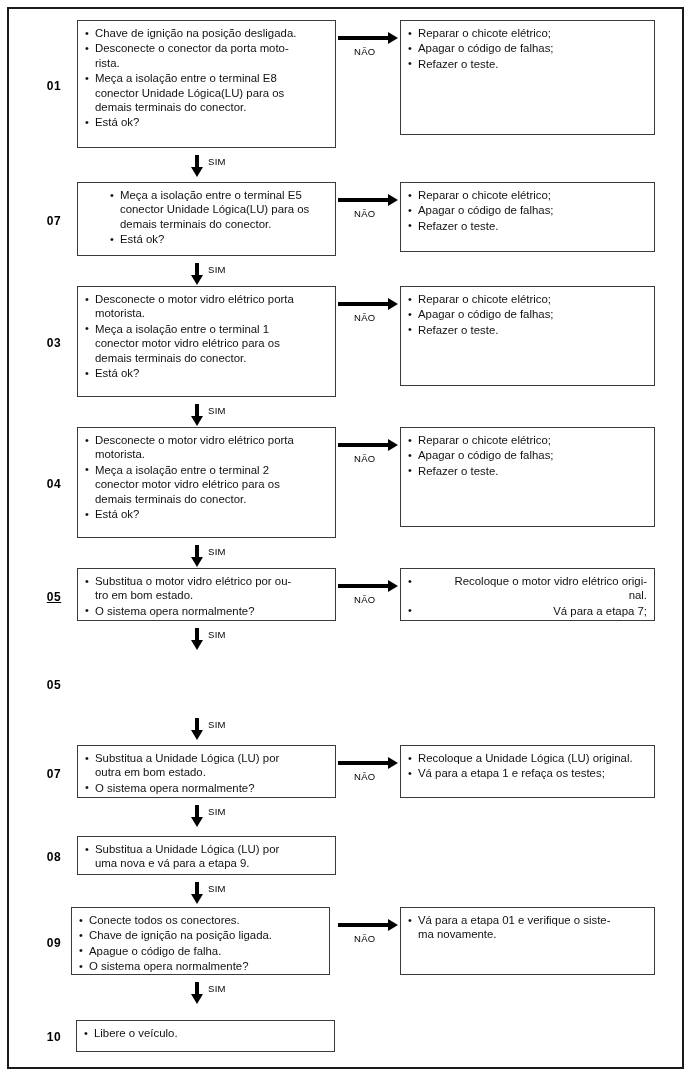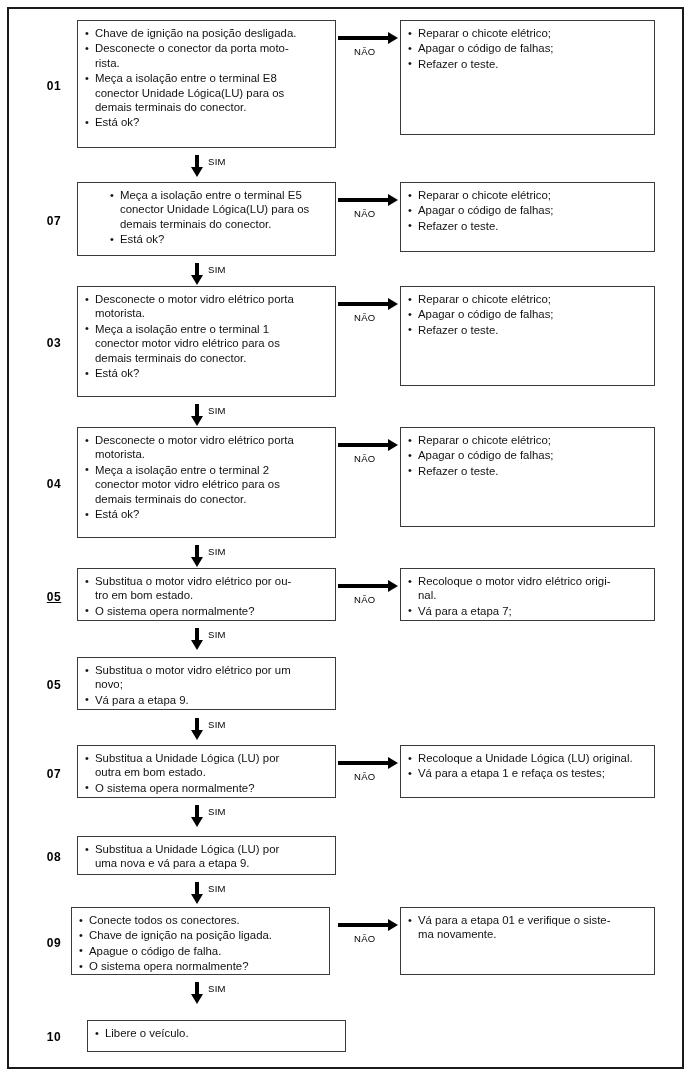--- a/index.html
+++ b/index.html
@@ -238,45 +238,38 @@
     </div>
     <div class="v-label" style="left: 208px; top: 546px;">SIM</div>
     <div class="step-num" style="left: 37px; top: 591px; text-decoration: underline;">05</div>
     <div class="box" style="left: 77px; top: 568px; width: 259px; height: 53px;">
       <ul>
         <li>Substitua o motor vidro elétrico por ou-
 tro em bom estado.</li>
         <li>O sistema opera normalmente?</li>
       </ul>
     </div>
-    <div class="box" style="left: 400px; top: 568px; width: 255px; height: 53px;">
+    <div class="box" style="left: 400px; top: 568px; width: 255px; height: 53px; text-align: right;">
       <ul>
         <li>Recoloque o motor vidro elétrico origi-
 nal.</li>
         <li>Vá para a etapa 7;</li>
       </ul>
     </div>
     <div class="h-arrow" style="left: 338px; top: 580px; width: 60px;">
       <div class="shaft" style="width: 51px;"></div>
       <div class="head" style="left: 50px;"></div>
     </div>
     <div class="h-label" style="left: 354px; top: 594px;">NÃO</div>
     <div class="v-arrow" style="left: 191px; top: 628px; height: 22px;">
       <div class="shaft" style="height: 13px;"></div>
       <div class="head" style="top: 12px;"></div>
     </div>
     <div class="v-label" style="left: 208px; top: 629px;">SIM</div>
     <div class="step-num" style="left: 37px; top: 679px;">05</div>
-    <div class="box" style="left: 77px; top: 657px; width: 259px; height: 53px;">
-      <ul>
-        <li>Substitua o motor vidro elétrico por um
-novo;</li>
-        <li>Vá para a etapa 9.</li>
-      </ul>
-    </div>
     <div class="v-arrow" style="left: 191px; top: 718px; height: 22px;">
       <div class="shaft" style="height: 13px;"></div>
       <div class="head" style="top: 12px;"></div>
     </div>
     <div class="v-label" style="left: 208px; top: 719px;">SIM</div>
     <div class="step-num" style="left: 37px; top: 768px;">07</div>
     <div class="box" style="left: 77px; top: 745px; width: 259px; height: 53px;">
       <ul>
         <li>Substitua a Unidade Lógica (LU) por
 outra  em bom estado.</li>
@@ -330,18 +323,18 @@
       <div class="shaft" style="width: 51px;"></div>
       <div class="head" style="left: 50px;"></div>
     </div>
     <div class="h-label" style="left: 354px; top: 933px;">NÃO</div>
     <div class="v-arrow" style="left: 191px; top: 982px; height: 22px;">
       <div class="shaft" style="height: 13px;"></div>
       <div class="head" style="top: 12px;"></div>
     </div>
     <div class="v-label" style="left: 208px; top: 983px;">SIM</div>
     <div class="step-num" style="left: 37px; top: 1031px;">10</div>
-    <div class="box" style="left: 87px; top: 1020px; width: 259px; height: 32px;">
+    <div class="box" style="left: 76px; top: 1020px; width: 259px; height: 32px;">
       <ul>
         <li>Libere o veículo.</li>
       </ul>
     </div>
   </div>
 
 </body></html>

